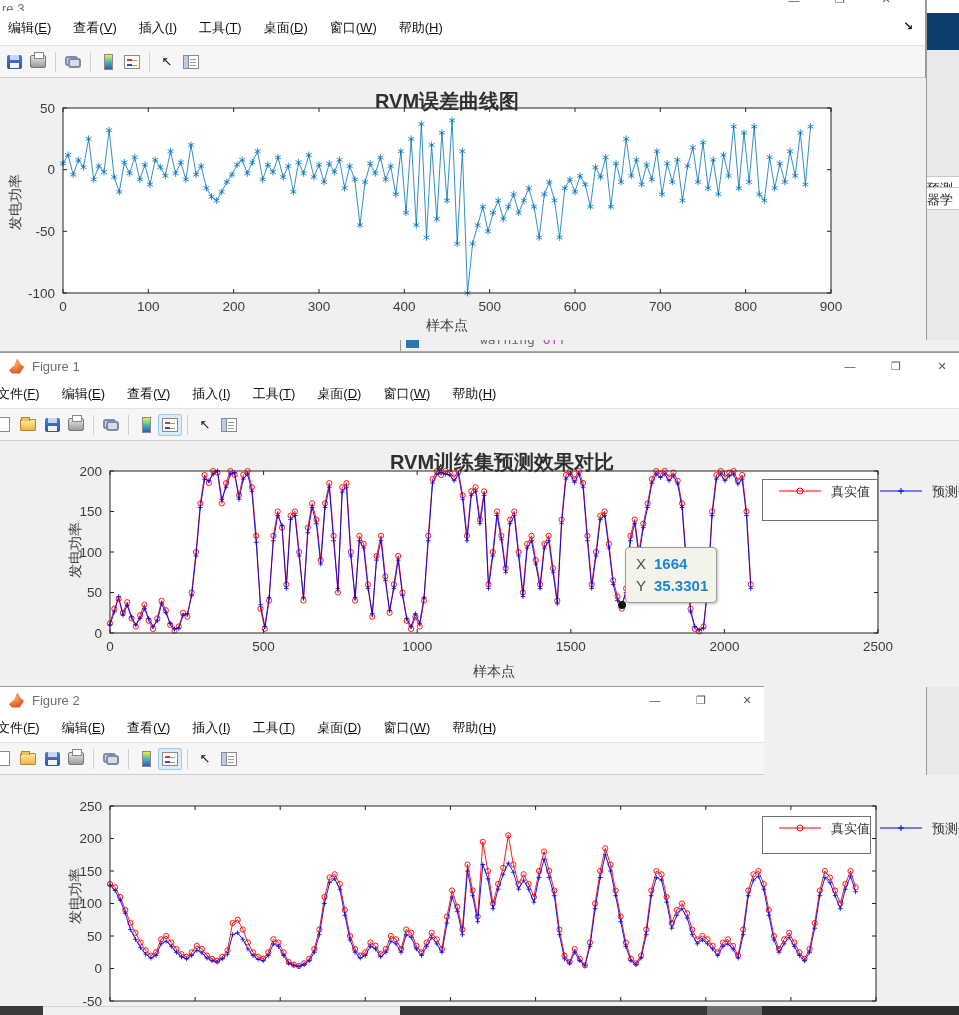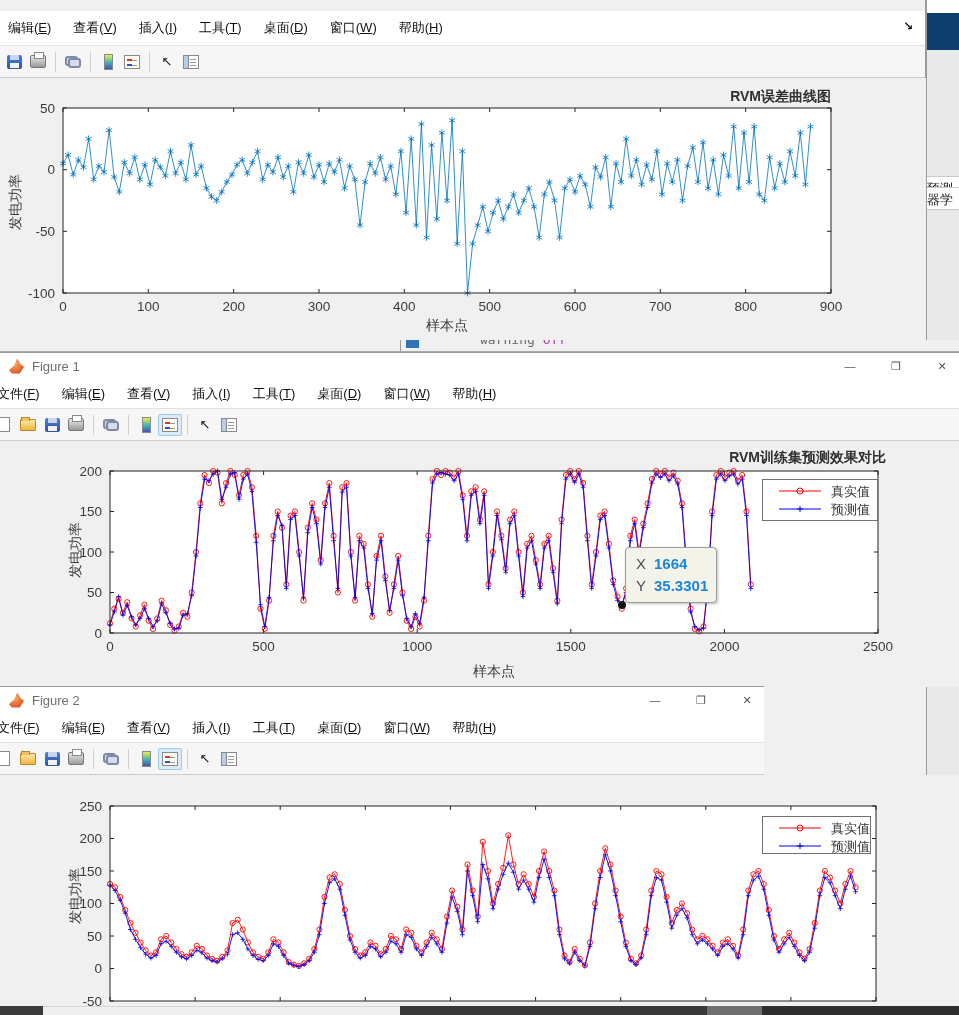--- a/index.html
+++ b/index.html
@@ -14,26 +14,26 @@
   .win-btn { width:46px; text-align:center; font-size:11px; color:#555; }
   .menubar { position:absolute; left:0; right:0; background:#ffffff; border-bottom:1px solid #e2e2e2; display:flex; align-items:center; font-size:13px; color:#111; }
   .menu-item { padding:0 11px; white-space:nowrap; }
   .toolbar { position:absolute; left:0; right:0; background:#f6f6f6; border-bottom:1px solid #cdcdcd; display:flex; align-items:center; }
   .tb-sep { width:1px; height:20px; background:#cfcfcf; margin:0 5px; }
   .tb-ico { width:24px; height:22px; display:flex; align-items:center; justify-content:center; }
   .tb-ico.hl { background:#d9ecfb; border:1px solid #9cc9ee; border-radius:2px; }
   .chart-area { position:absolute; background:#f0f0f0; overflow:hidden; }
   svg.plot { position:absolute; left:0; top:0; }
   svg.plot text { font-family:"Liberation Sans","DejaVu Sans",sans-serif; }
-  .plot-title { position:absolute; text-align:right; font-size:14px; font-weight:bold; color:#2f2f2f; }
+  .plot-title { position:absolute; text-align:center; font-size:20px; font-weight:bold; color:#2f2f2f; }
   .axis-xlabel { position:absolute; text-align:center; font-size:14px; color:#3b3b3b; }
   .axis-ylabel { position:absolute; font-size:14px; color:#3b3b3b; transform:rotate(-90deg); transform-origin:center; white-space:nowrap; }
 
   
-  .legend { position:absolute; background:#ffffff; border:1px solid #707070; padding:3px 8px 3px 6px; display:flex; flex-direction:column; justify-content:space-around;text-align:right; }
+  .legend { position:absolute; background:#ffffff; border:1px solid #707070; padding:3px 8px 3px 6px; display:flex; flex-direction:row; justify-content:space-around;text-align:right; }
   .legend-row { display:flex; align-items:center; height:18px; }
   .legend-row span { font-size:13px; color:#333; margin-left:8px; white-space:nowrap; }
 
   
   .datatip { position:absolute; background:#f4f3ea; border:1px solid #9c9c9c; border-radius:4px; padding:5px 10px; box-shadow:1px 1px 3px rgba(0,0,0,.25); }
   .datatip .row { display:flex; align-items:baseline; font-size:15px; line-height:22px; }
   .datatip .lbl { color:#4d4d4d; margin-right:8px; }
   .datatip .val { color:#1886d9; font-weight:bold; }
   .tip-dot { position:absolute; width:8px; height:8px; border-radius:50%; background:#111; }
 
@@ -84,20 +84,28 @@
 </div>
 
 <div class="code-strip">
   <div style="position:absolute;left:400px;top:-2px;width:1px;height:14px;background:#9a9a9a;"></div>
   <div style="position:absolute;left:406px;top:-1px;width:13px;height:9px;background:#2e75b6;"></div>
   <div style="position:absolute;left:480px;top:-8px;font-family:'DejaVu Sans Mono',monospace;font-size:13px;color:#6a6a6a;"><span>warning</span> <span style="color:#b03ab0;">off</span></div>
   <div style="position:absolute;left:0;top:11px;width:959px;height:1px;background:#aaa;"></div>
 </div>
 
 <div class="win" style="left:0;top:0;width:926px;height:340px;border-right:1px solid #9a9a9a;border-bottom:1px solid #b5b5b5;">
+  <div class="titlebar" style="top:0;height:11px;">
+    <span class="title-text" style="margin-top:6px;margin-left:2px;">re 3</span>
+    <div class="win-controls" style="right:16px;top:-6px;">
+      <span class="win-btn">—</span>
+      <span class="win-btn">❐</span>
+      <span class="win-btn">✕</span>
+    </div>
+  </div>
   <div class="menubar" style="top:11px;height:35px;">
     <span class="menu-item" style="margin-left:-3px;">编辑(<u>E</u>)</span>
     <span class="menu-item">查看(<u>V</u>)</span>
     <span class="menu-item">插入(<u>I</u>)</span>
     <span class="menu-item">工具(<u>T</u>)</span>
     <span class="menu-item">桌面(<u>D</u>)</span>
     <span class="menu-item">窗口(<u>W</u>)</span>
     <span class="menu-item">帮助(<u>H</u>)</span>
     <span class="ico-dock" style="position:absolute;right:12px;top:8px;">↘</span>
   </div>

